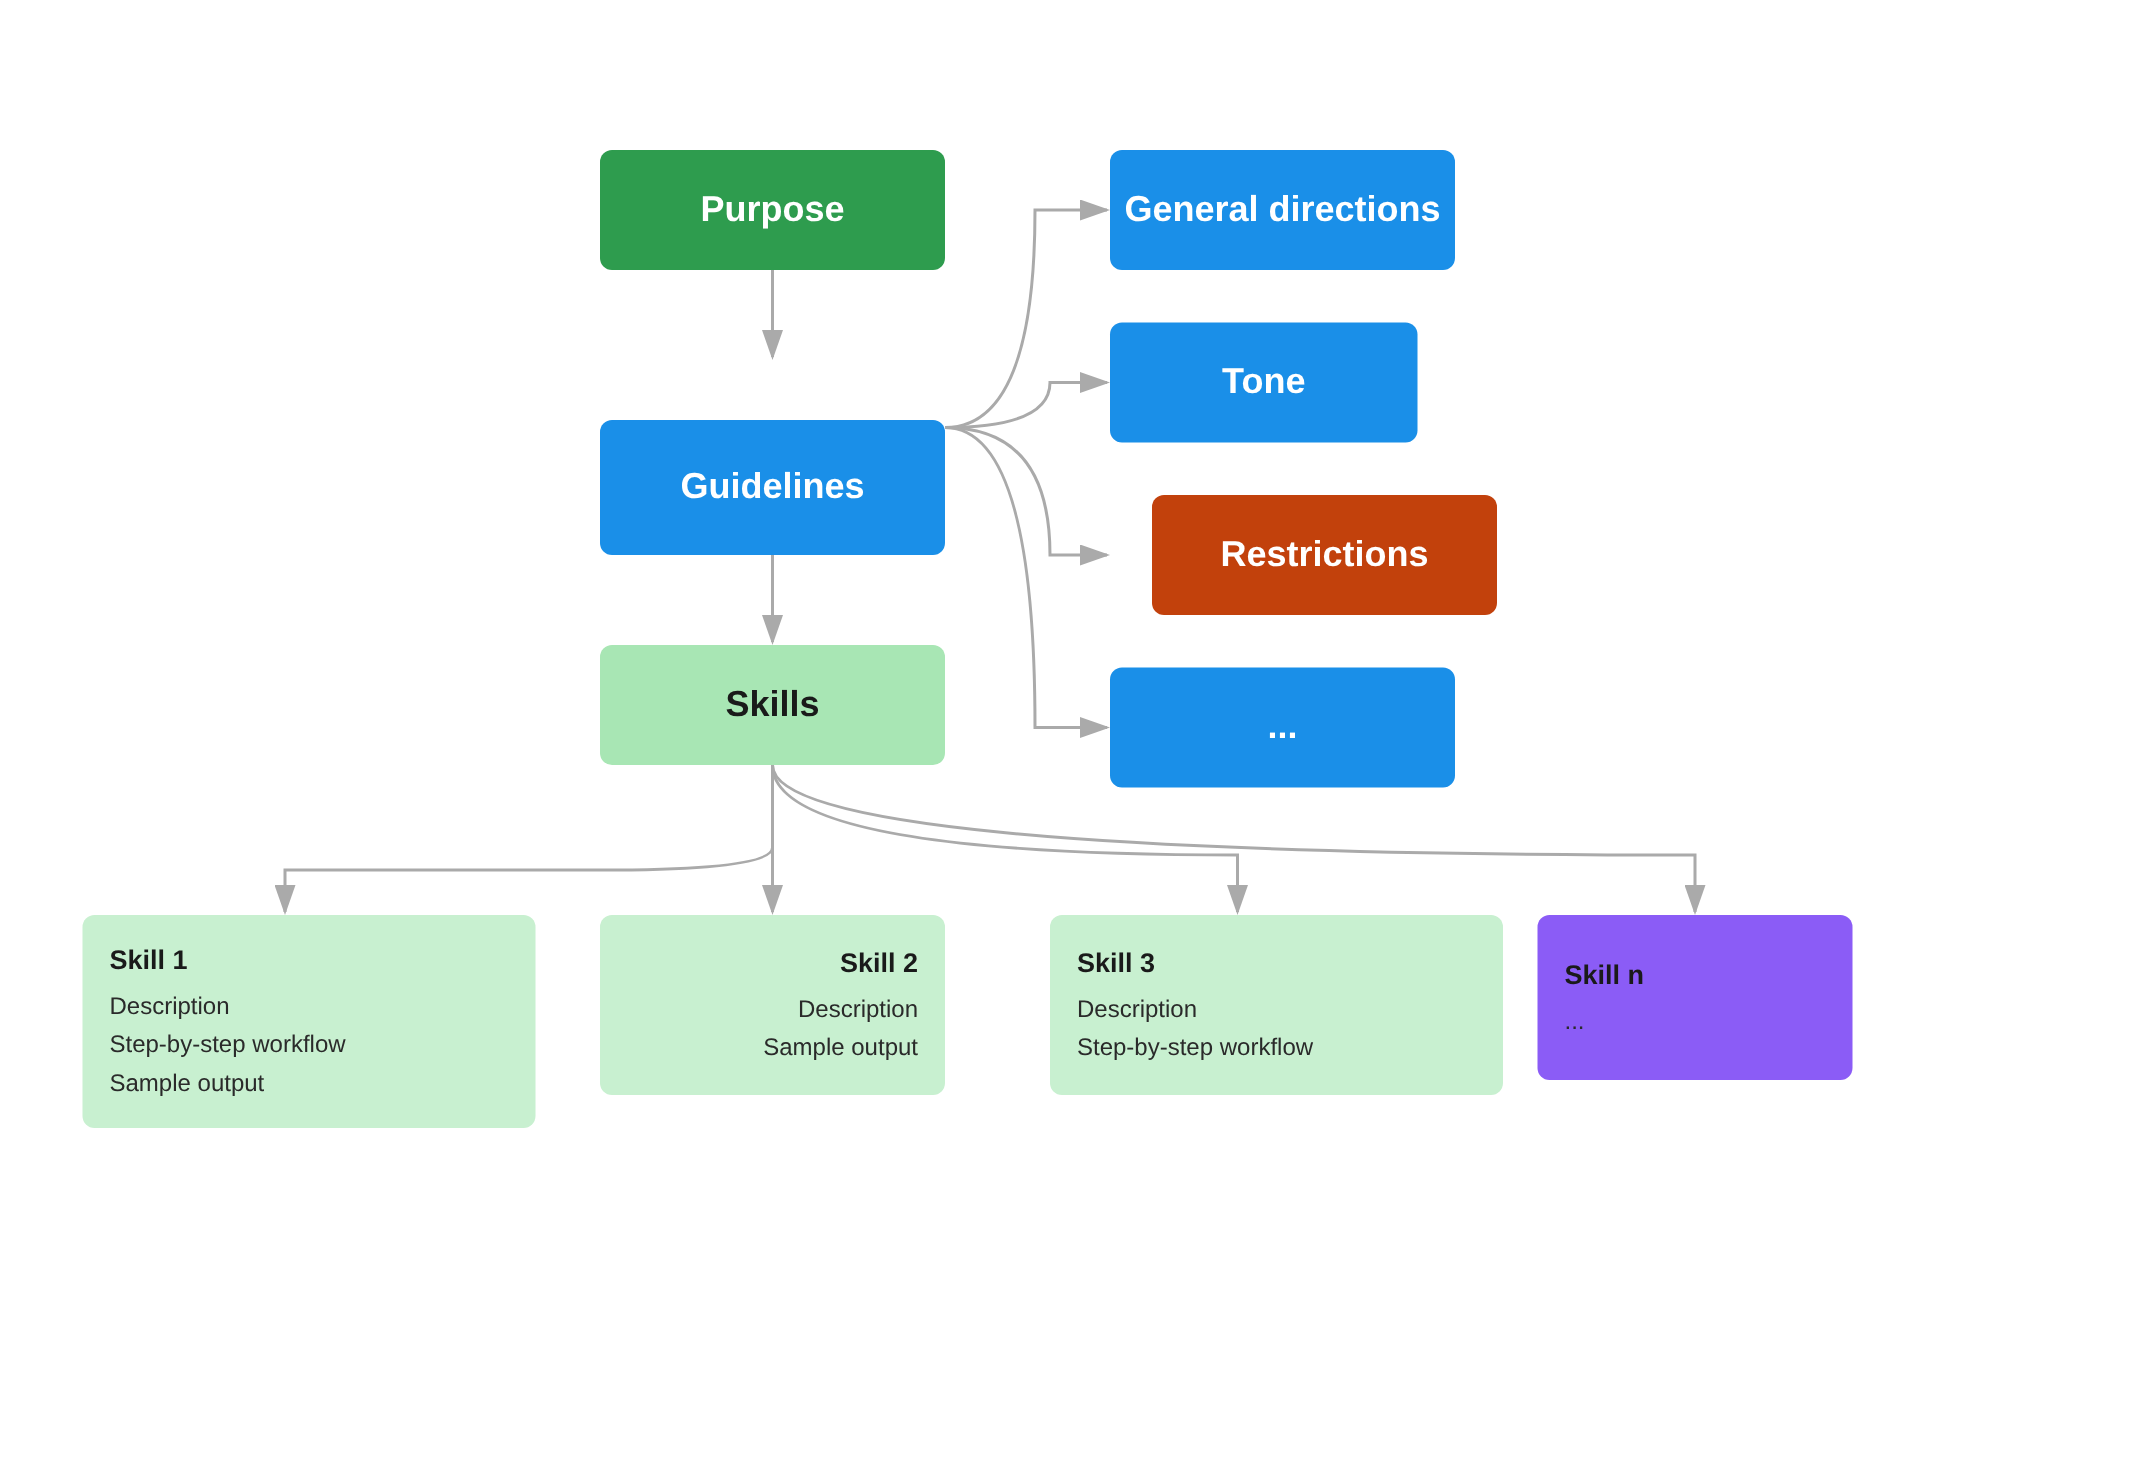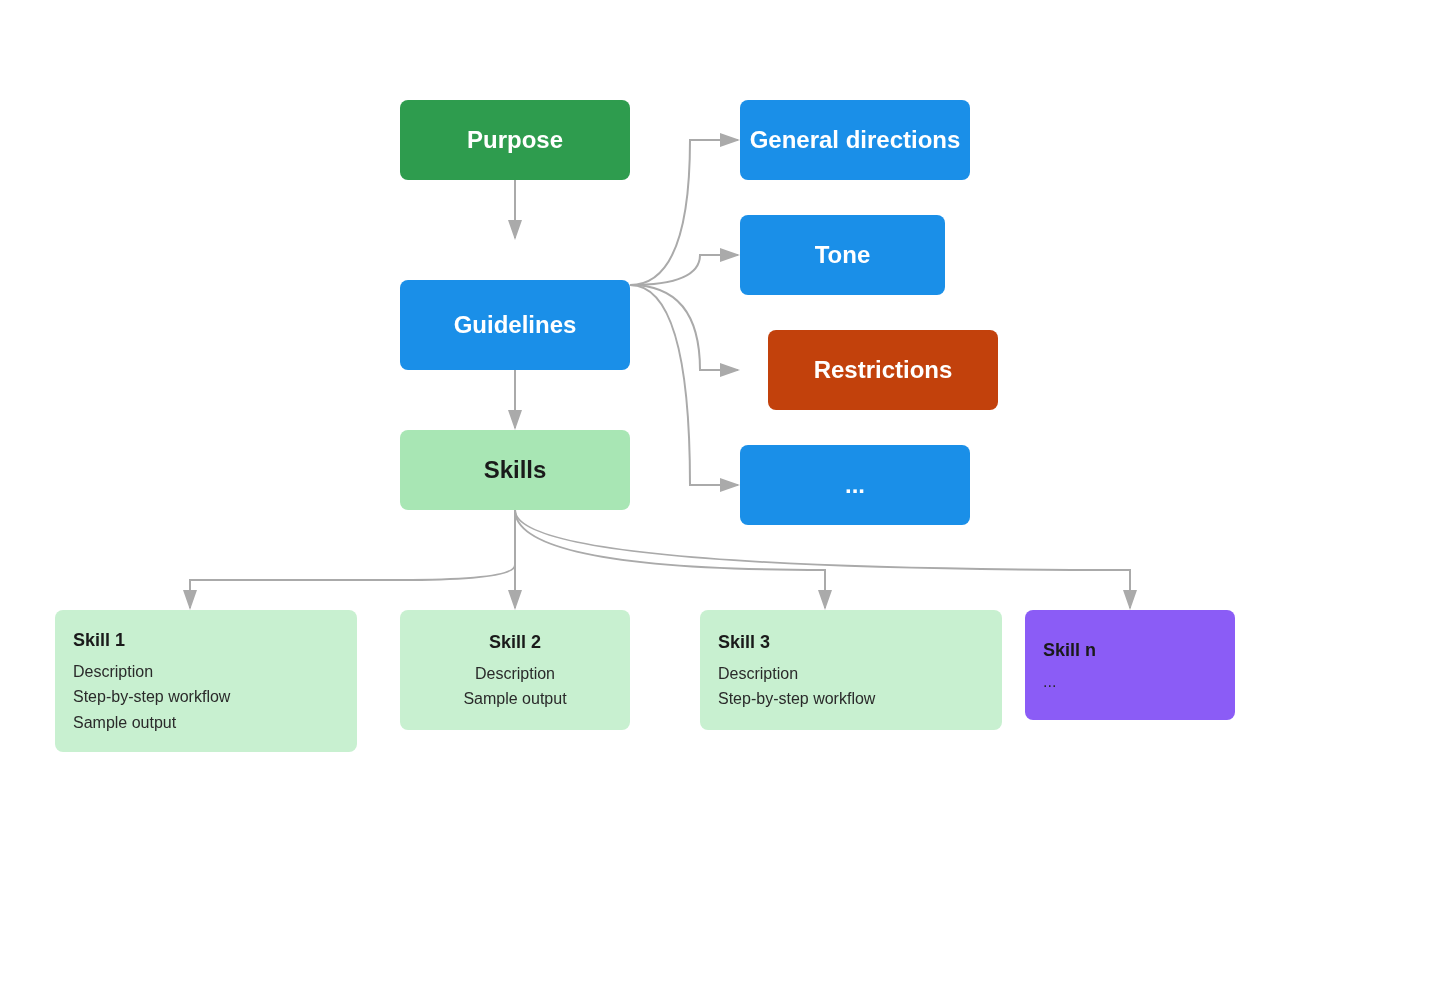--- a/index.html
+++ b/index.html
@@ -106,21 +106,21 @@
       line-height: 1.6;
     }
     .node-skill2 {
       background: #c8f0d0;
       color: #1a1a1a;
       width: 230px;
       min-height: 120px;
       left: 400px;
       top: 610px;
       flex-direction: column;
-      align-items: center;
+      align-items: flex-end;
       padding: 16px 18px;
       font-weight: 700;
       font-size: 16px;
       line-height: 1.6;
     }
     .node-skill3 {
       background: #c8f0d0;
       color: #1a1a1a;
       width: 302px;
       min-height: 120px;

